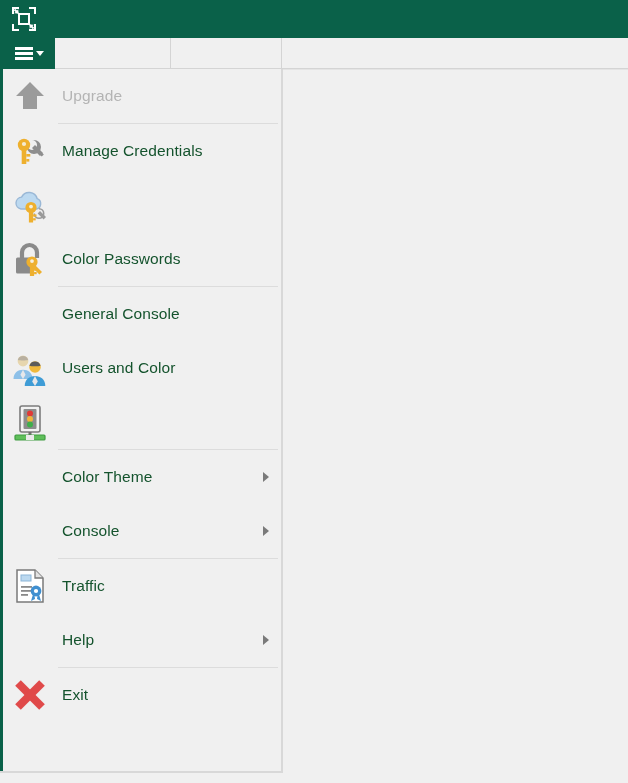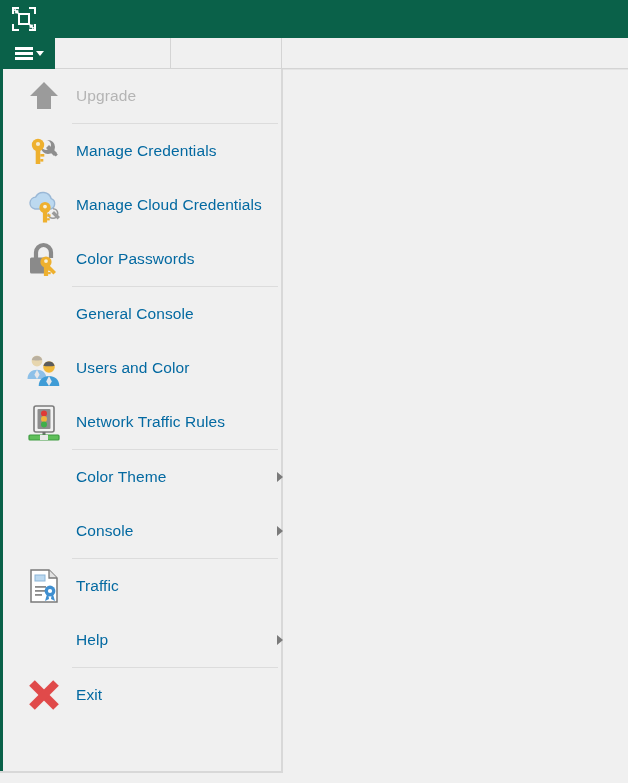--- a/index.html
+++ b/index.html
@@ -106,21 +106,20 @@
   .main-menu {
     position: absolute;
     left: 0;
     top: 69px;
     width: 283px;
     height: 704px;
     background: #f0f0f0;
     border-right: 2px solid #d8d8d8;
     border-bottom: 2px solid #d8d8d8;
     box-sizing: border-box;
-    padding-left: 14px;
   }
   .menu-leftstrip {
     position: absolute;
     left: 0; top: 0;
     width: 3px;
     height: 100%;
     background: #0a6149;
   }
 
   .menu-item {
@@ -141,21 +140,21 @@
     width: 44px;
     height: 44px;
     display: flex;
     align-items: center;
     justify-content: center;
   }
   .menu-label {
     position: absolute;
     left: 62px;
     font-size: 15.5px;
-    color: #0369a1;
+    color: #14532d;
     letter-spacing: 0.1px;
     white-space: nowrap;
   }
   .menu-item.disabled .menu-label { color: #b4b4b4; }
 
   .submenu-arrow {
     position: absolute;
     left: 263px;
     width: 0; height: 0;
     border-top: 5px solid transparent;
@@ -257,21 +256,20 @@
         <path d="M29 23 a5.5 5.5 0 1 1 -5.5 5.5 l1.6 0 a3.9 3.9 0 1 0 3.9 -3.9 Z" fill="#9a9a9a"></path>
         <path d="M30 26 l6 6 l-2.4 2.4 l-6 -6 Z" fill="#9a9a9a"></path>
 
         <circle cx="21" cy="22.5" r="5.6" fill="#eeb02e"></circle>
         <circle cx="21" cy="21.6" r="1.9" fill="#f7f0dd"></circle>
         <rect x="18.9" y="26" width="4.2" height="11.5" fill="#eeb02e"></rect>
         <rect x="23.1" y="29.4" width="3.4" height="2.2" fill="#eeb02e"></rect>
         <rect x="23.1" y="33.2" width="2.6" height="2.2" fill="#eeb02e"></rect>
       </svg>
     </span>
-    <span class="menu-label">Manage Cloud Credentials</span>
   </div>
 
   <div class="menu-item">
     <span class="menu-icon">
       <svg width="40" height="40" viewBox="0 0 40 40">
 
         <path d="M12 19 v-5.5 a7.5 7.5 0 0 1 15 0 V19" fill="none" stroke="#8a8a8a" stroke-width="4.2"></path>
 
         <rect x="6" y="18.5" width="18" height="16" rx="1.5" fill="#8a8a8a"></rect>
 
@@ -318,21 +316,20 @@
         <circle cx="20" cy="11.5" r="3" fill="#e03a36"></circle>
         <circle cx="20" cy="17" r="3" fill="#f0b43c"></circle>
         <circle cx="20" cy="22.5" r="3" fill="#3fae4b"></circle>
 
         <rect x="18.5" y="30" width="3" height="4" fill="#6f6f6f"></rect>
 
         <rect x="5" y="33" width="30" height="5" rx="1" fill="#5fbf5a" stroke="#3f9c41" stroke-width="1.2"></rect>
         <rect x="16" y="33" width="8" height="5" fill="#e9e9e9"></rect>
       </svg>
     </span>
-    <span class="menu-label">Network Traffic Rules</span>
   </div>
 
   <div class="menu-divider"></div>
 
   <div class="menu-item">
     <span class="menu-label">Color Theme</span>
     <span class="submenu-arrow"></span>
   </div>
 
   <div class="menu-item">

